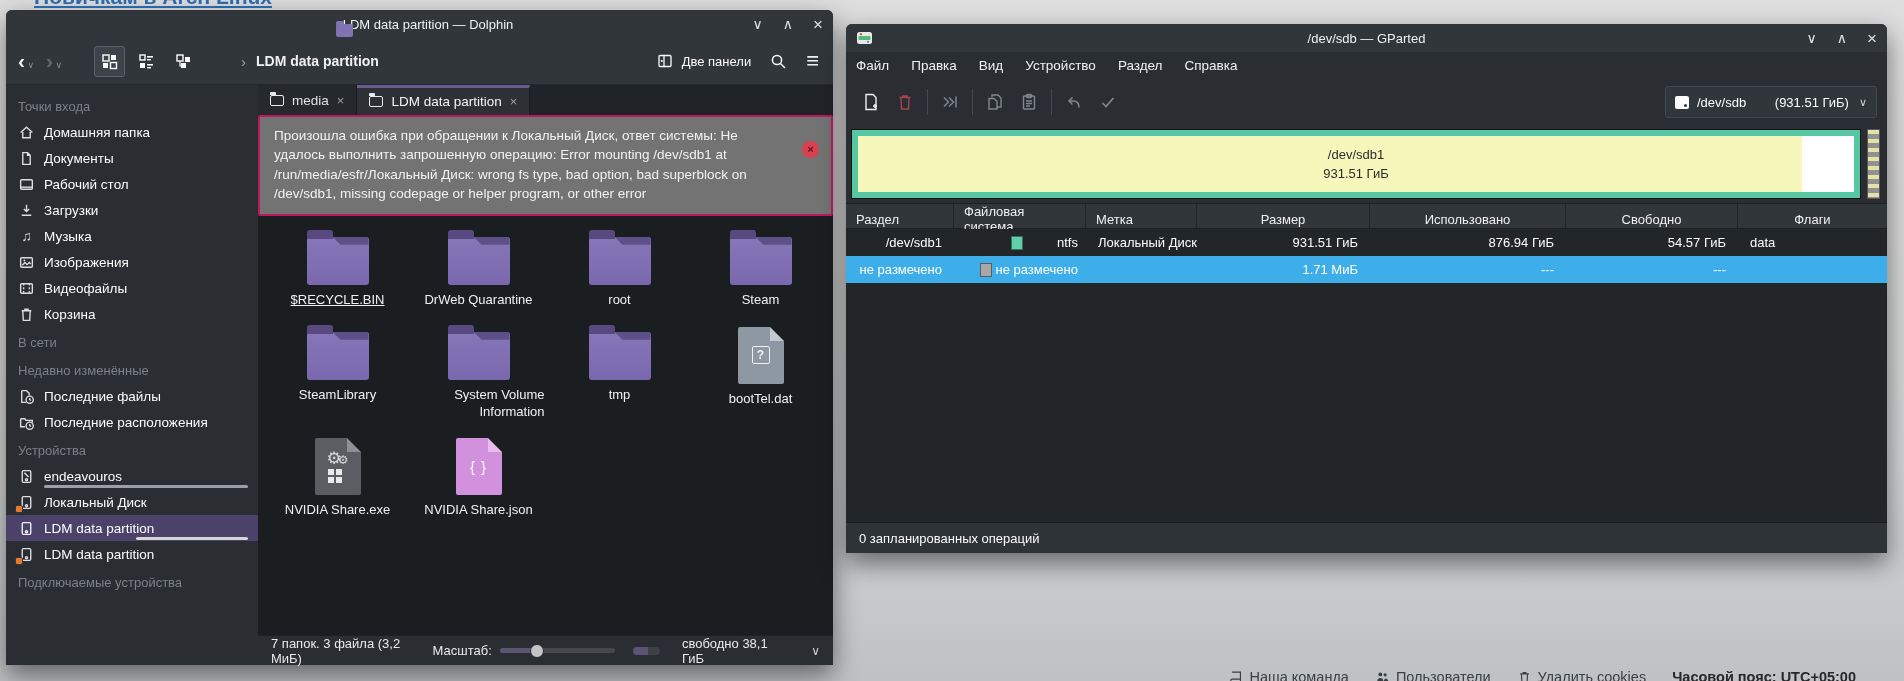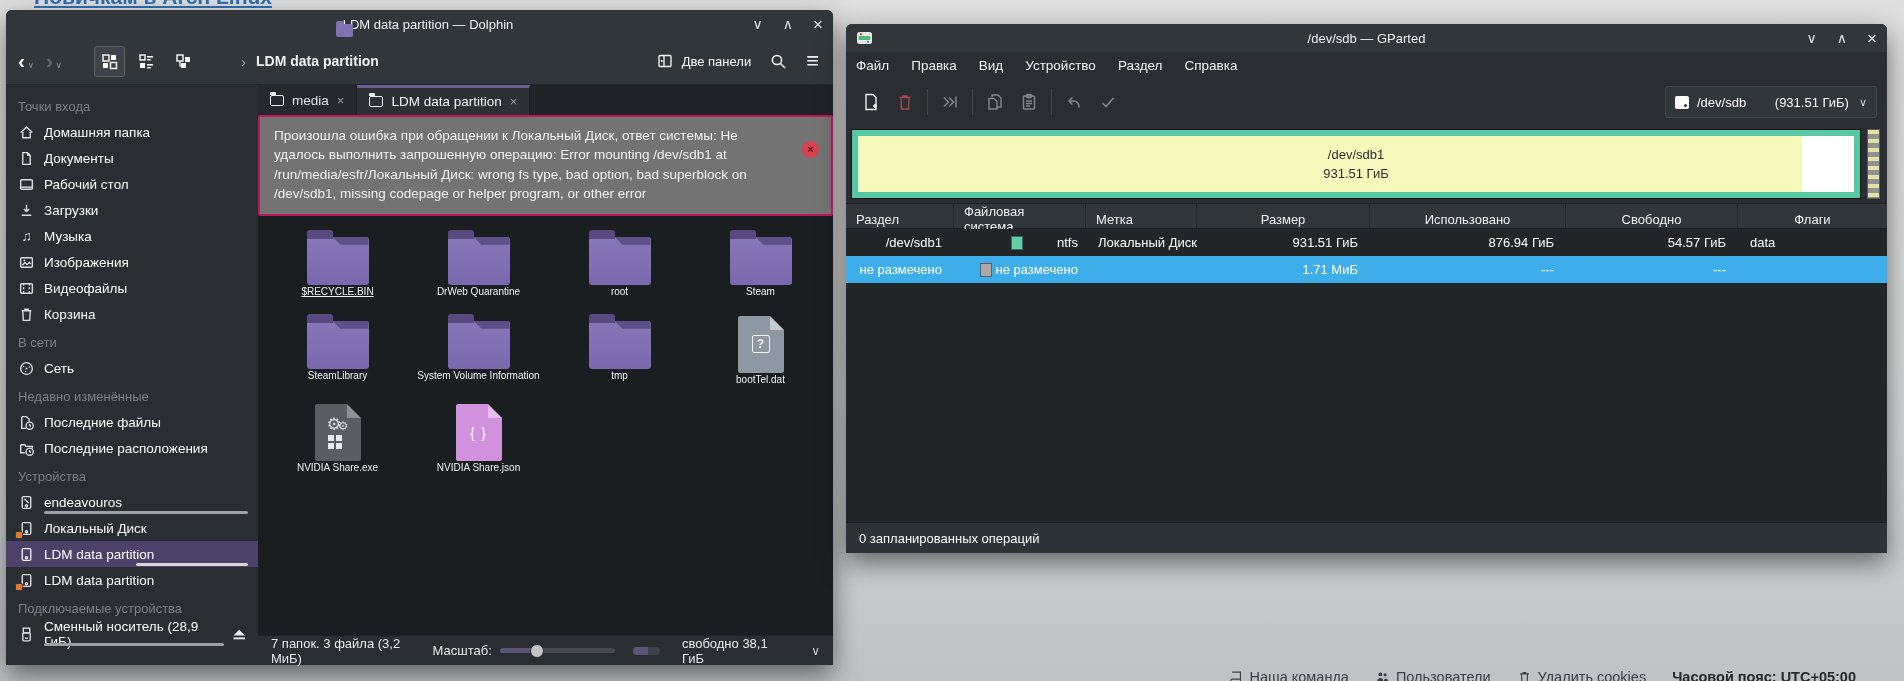--- a/index.html
+++ b/index.html
@@ -77,21 +77,21 @@
 
   .err-panel { background:#737373; border:2px solid #be185d; border-radius:2px; position:relative;
                padding:9px 46px 10px 14px; color:#f2f2f3; font-size:13.5px; line-height:1.44; flex:0 0 auto; }
   .err-close { position:absolute; right:12px; top:24px; width:17px; height:17px; border-radius:50%;
                background:#d8414f; color:#58161d; font-weight:bold; font-size:11px;
                display:flex; align-items:center; justify-content:center; }
 
   .filegrid { flex:1; padding:12px 0 0 9px; display:grid; grid-template-columns:repeat(4,141px);
               grid-auto-rows:min-content; row-gap:14px; overflow:hidden; }
   .fitem { width:141px; display:flex; flex-direction:column; align-items:center; }
-  .flabel { font-size:10px; text-align:left; max-width:132px; line-height:1.3; color:#f0f1f2; }
+  .flabel { margin-top:7px; font-size:13px; text-align:right; max-width:132px; line-height:1.3; color:#f0f1f2; }
   .flabel.u { text-decoration:underline; }
   .folder64 { width:62px; height:48px; background:linear-gradient(#8677b8 0%, #7a68ae 100%);
               border-radius:3px; position:relative; margin-top:9px; }
   .folder64::before { content:""; position:absolute; top:-7px; left:0; width:26px; height:9px;
                       background:#584a80; border-radius:3px 3px 0 0; }
   .folder64::after { content:""; position:absolute; top:0; left:0; right:0; height:8px;
                      background:#5d4f87; border-radius:3px 3px 0 0;
                      clip-path:polygon(0 0,26px 0,34px 100%,100% 100%,100% 0,0 0); }
   .sheet { width:46px; height:57px; border-radius:2px; position:relative; margin-top:4px;
            display:flex; align-items:center; justify-content:center; }
@@ -311,30 +311,20 @@
         <span>Видеофайлы</span>
         </div>
       <div class="sb-item">
         <svg class="sb-ic" viewBox="0 0 16 16" fill="none" stroke="#dcdee0" stroke-width="1.3">
             <path d="M4.5 5 5 13.5h6L11.5 5M3.5 4.5h9M6.5 4.5V3h3v1.5"></path>
           </svg>
         <span>Корзина</span>
         </div>
 
       <div class="sb-h">В сети</div>
-      <div class="sb-item">
-        <svg class="sb-ic" viewBox="0 0 16 16" fill="none" stroke="#dcdee0" stroke-width="1.3">
-            <circle cx="8" cy="8" r="5.5"></circle>
-            <circle cx="8" cy="8" r="1" fill="#dcdee0" stroke="none"></circle>
-            <circle cx="5.3" cy="6.2" r=".7" fill="#dcdee0" stroke="none"></circle>
-            <circle cx="10.7" cy="6.5" r=".7" fill="#dcdee0" stroke="none"></circle>
-            <circle cx="7.2" cy="10.8" r=".7" fill="#dcdee0" stroke="none"></circle>
-          </svg>
-        <span>Сеть</span>
-        </div>
 
       <div class="sb-h">Недавно изменённые</div>
       <div class="sb-item">
         <svg class="sb-ic" viewBox="0 0 16 16" fill="none" stroke="#dcdee0" stroke-width="1.3">
             <path d="M3.5 2.5H8l2.5 2.5v2M3.5 2.5v11h4"></path>
             <circle cx="11" cy="11" r="3.4"></circle>
             <path d="M11 9.4V11l1.2.8"></path>
           </svg>
         <span>Последние файлы</span>
         </div>
@@ -380,34 +370,20 @@
           <svg viewBox="0 0 16 16" fill="none" stroke="#dcdee0" stroke-width="1.3" width="17" height="17">
               <rect x="4" y="2.5" width="8" height="11" rx="1.2"></rect>
               <circle cx="8" cy="11" r="1"></circle>
             </svg>
           <span class="emblem"></span>
           </span>
         <span>LDM data partition</span>
         </div>
 
       <div class="sb-h">Подключаемые устройства</div>
-      <div class="sb-item">
-        <svg class="sb-ic" viewBox="0 0 16 16" fill="none" stroke="#dcdee0" stroke-width="1.3">
-            <rect x="5" y="2" width="6" height="4.5"></rect>
-            <path d="M6.7 3.7h.01M9.3 3.7h.01" stroke-width="1.6"></path>
-            <rect x="4.5" y="6.5" width="7" height="7.5" rx="1"></rect>
-            <path d="M6.5 11.5h3"></path>
-          </svg>
-        <span>Сменный носитель (28,9 ГиБ)</span>
-        <svg class="eject" width="15" height="13" viewBox="0 0 15 13" fill="#e8e9ea">
-            <path d="M1.5 7.5 7.5 1.5l6 6z"></path>
-            <rect x="1.5" y="9.5" width="12" height="2"></rect>
-          </svg>
-        <span class="cap-bar" style="left:38px; right:34px;"></span>
-        </div>
     </div>
 
     <div class="d-main">
       <div class="tabbar">
         <span class="tab">
           <span class="tab-folder"></span>
           <span>media</span>
           <span class="tclose">×</span>
         </span>
         <span class="tab active">

